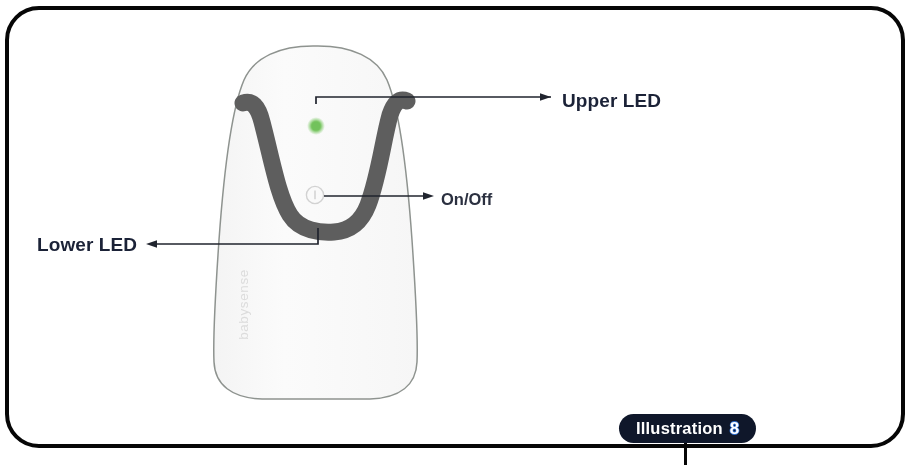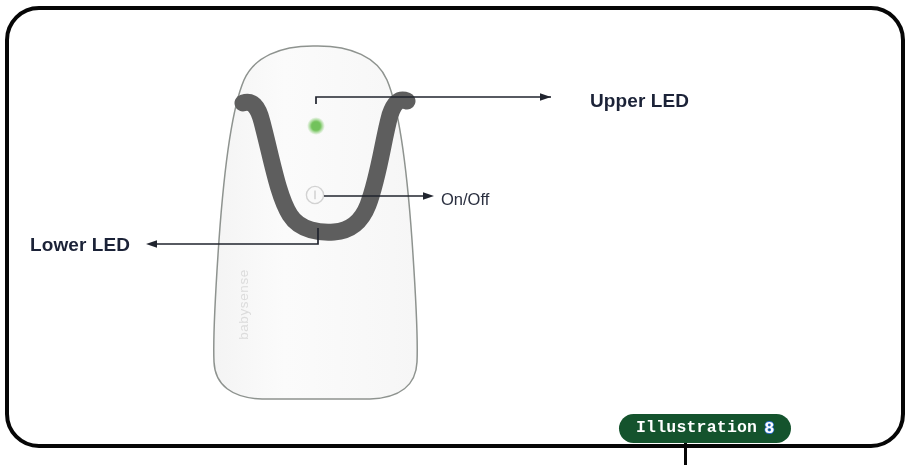--- a/index.html
+++ b/index.html
@@ -49,39 +49,38 @@
     white-space: nowrap;
   }
   .label-light {
     position: absolute;
     color: #2b3040;
     font-weight: normal;
     font-size: 16.5px;
     line-height: 22px;
     white-space: nowrap;
   }
-  #upper-led-label { left: 562px; top: 90px; margin-left: 28px; }
-  #lower-led-label { left: 30px; top: 234px; text-align: right; }
-  #power-button-label { left: 441px; top: 188px; }
+  #upper-led-label { left: 562px; top: 90px; }
+  #lower-led-label { left: 37px; top: 234px; text-align: right; }
+  #power-button-label { left: 441px; top: 188px; font-weight: bold; }
   .label-light .l2 { display: block; }
 
   
   .badge {
     position: absolute;
     left: 619px;
     top: 414px;
     height: 29px;
     padding: 0 17px;
-    background: #14532d;
+    background: #0f172a;
     border-radius: 15px;
     display: flex;
     align-items: center;
     gap: 7px;
     box-sizing: border-box;
-    font-family: Liberation Mono, monospace;
   }
   .badge-text {
     color: #ffffff;
     font-size: 16.5px;
     font-weight: bold;
     letter-spacing: 0.2px;
     line-height: 1;
   }
   .badge-num {
     color: #ffffff;

